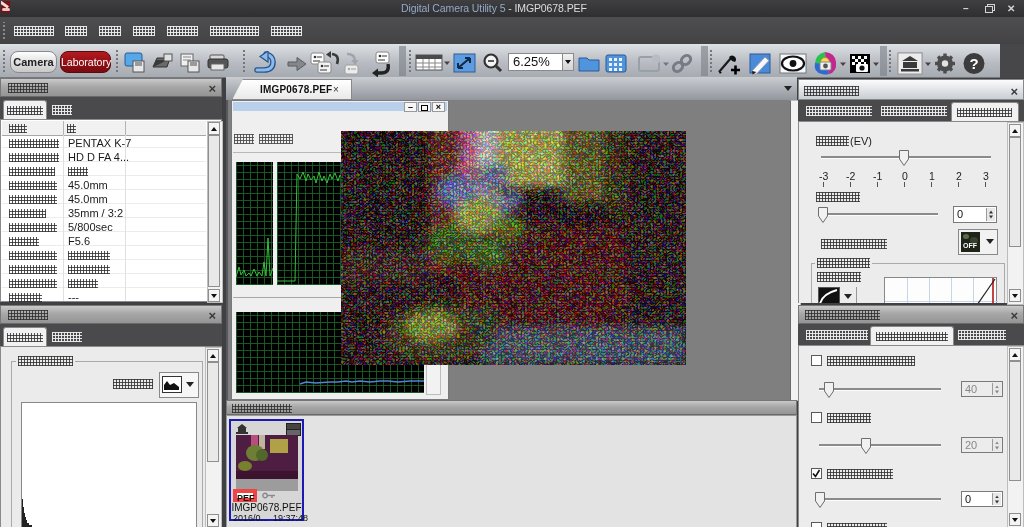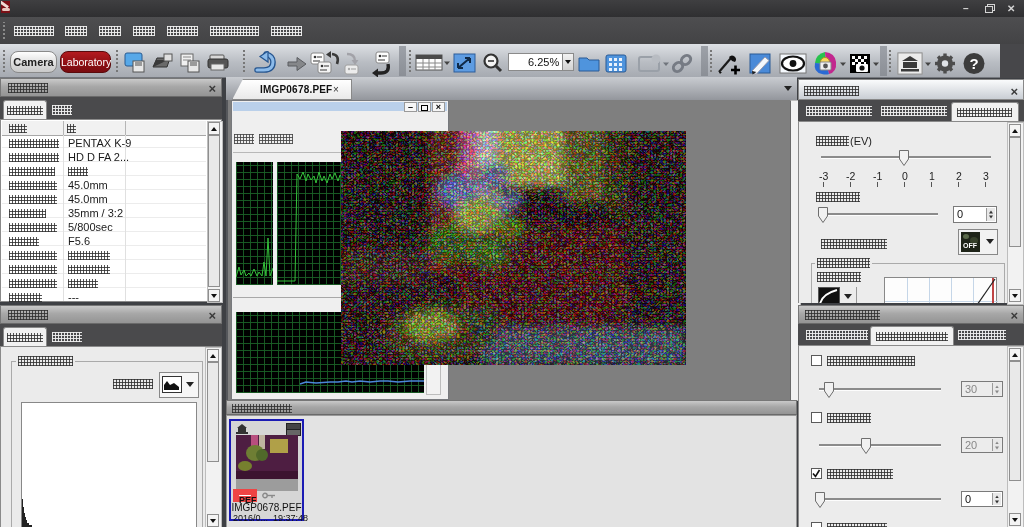--- a/index.html
+++ b/index.html
@@ -25,20 +25,21 @@
 .wbtn{position:absolute;width:13px;height:10px;background:#f6f6f6;border:1px solid #9a9a9a;box-sizing:border-box;color:#000;font-size:9px;font-weight:bold;text-align:center;line-height:8px}
 </style></head>
 <body>
 <div id="root">
 
 <div class="a" style="left:0;top:0;width:1024px;height:17px;background:linear-gradient(#3f3f41,#2f2f31)">
   <div class="a" style="left:1px;top:1px;width:9px;height:12px;background:#7a1016;overflow:hidden">
     <div class="a" style="left:-2px;top:2px;width:10px;height:3px;background:#f0dcd6;transform:rotate(35deg)"></div>
     <div class="a" style="left:1px;top:7px;width:8px;height:3px;background:#e8c8c0;border-radius:2px"></div>
   </div>
+  <div class="a" style="left:401px;top:2px;font-size:10.5px;letter-spacing:-0.1px;color:#93a9c6">Digital Camera Utility 5 <span style="color:#dcdcdc">- IMGP0678.PEF</span></div>
   <div class="a" style="left:963px;top:3px;width:56px;height:11px;color:#d4d4d4;font-size:10px;font-weight:bold">
     <span class="a" style="left:0;top:0">–</span>
     <span class="a" style="left:24px;top:1px;width:6px;height:5px;border:1px solid #d4d4d4"></span>
         <span class="a" style="left:22px;top:3px;width:6px;height:5px;border:1px solid #d4d4d4;background:#3a3a3c"></span>
     <span class="a" style="left:44px;top:0">✕</span>
   </div>
 </div>
 
 <div class="a" style="left:0;top:17px;width:1024px;height:27px;background:linear-gradient(#4e4e50,#434345)">
   <div class="a" style="left:3px;top:5px;width:2px;height:17px;background:repeating-linear-gradient(0deg,#8a8a8a 0 2px,transparent 2px 4px)"></div>
@@ -114,21 +115,21 @@
     <line x1="1" y1="12" x2="27" y2="12" stroke="#888"></line>
         <line x1="1" y1="16" x2="27" y2="16" stroke="#888"></line>
     <path d="M29 10.5 l6 0 -3 3.5 z" fill="#444"></path>
     <rect x="39" y="3" width="21" height="18" fill="#5e9ce2" stroke="#2d5c99"></rect>
     <path d="M43 17 l12 -10 m-12 10 l0 -5 m0 5 l5 0 m7 -10 l-5 0 m5 0 l0 5" stroke="#102a48" stroke-width="2" fill="none"></path>
     <circle cx="76" cy="10" r="6.5" fill="#f4f4f4" stroke="#333" stroke-width="2.2"></circle>
     <line x1="73" y1="10" x2="79" y2="10" stroke="#333" stroke-width="1.6"></line>
     <line x1="81" y1="15" x2="86" y2="20" stroke="#333" stroke-width="3"></line>
   </svg>
 
-  <div class="a" style="left:508px;top:9px;width:55px;height:18px;background:#fff;border:1px solid #8a8a8a;box-sizing:border-box;font-size:11px;color:#111;padding-left:19px;line-height:16px">6.25%</div>
+  <div class="a" style="left:508px;top:9px;width:55px;height:18px;background:#fff;border:1px solid #8a8a8a;box-sizing:border-box;font-size:13px;color:#111;padding-left:4px;line-height:16px">6.25%</div>
   <div class="a" style="left:562px;top:9px;width:12px;height:18px;background:linear-gradient(#f2f2f2,#d2d2d2);border:1px solid #8a8a8a;box-sizing:border-box">
         <span class="td"></span>
       </div>
   <svg class="a" style="left:578px;top:7px" width="122" height="26" viewBox="0 0 122 26">
     <path d="M1 7 l8 0 2 2 10 0 0 11 -20 0 z" fill="#4f94dd" stroke="#2a5a95"></path>
     <rect x="28" y="4" width="20" height="17" rx="2" fill="#4f94dd" stroke="#2a5a95"></rect>
     <g fill="#eaf2fc">
           <rect x="31" y="7" width="3" height="3"></rect>
           <rect x="36" y="7" width="3" height="3"></rect>
           <rect x="41" y="7" width="3" height="3"></rect>
@@ -229,23 +230,23 @@
             <b class="jd a" style="left:7px;top:3px;width:18px;height:9px"></b>
           </div>
       <div class="a" style="left:61px;top:0;width:62px;height:14px;border-right:1px solid #b5b5b5">
             <b class="jd a" style="left:4px;top:3px;width:9px;height:9px"></b>
           </div>
     </div>
     <div id="tbl" class="a" style="left:1px;top:15px;width:204px;height:166px;font-size:11px;color:#1a1a1a;background:repeating-linear-gradient(0deg,transparent 0 13px,#ececec 13px 14px)">
       <div class="a" style="left:61px;top:0;width:1px;height:166px;background:#e0e0e0"></div>
       <div class="a" style="left:123px;top:0;width:1px;height:166px;background:#e0e0e0"></div>
       <div class="a" style="left:7px;top:3px"><b class="jd" style="width:50px;height:9px"></b></div>
-          <div class="a" style="left:66px;top:2px">PENTAX K-9</div>
+          <div class="a" style="left:66px;top:2px">PENTAX K-7</div>
       <div class="a" style="left:7px;top:17px"><b class="jd" style="width:50px;height:9px"></b></div>
-          <div class="a" style="left:66px;top:16px">HD D FA 2...</div>
+          <div class="a" style="left:66px;top:16px">HD D FA 4...</div>
       <div class="a" style="left:7px;top:31px"><b class="jd" style="width:46px;height:9px"></b></div>
           <div class="a" style="left:66px;top:31px"><b class="jd" style="width:20px;height:9px"></b></div>
       <div class="a" style="left:7px;top:45px"><b class="jd" style="width:48px;height:9px"></b></div>
           <div class="a" style="left:66px;top:44px">45.0mm</div>
       <div class="a" style="left:7px;top:59px"><b class="jd" style="width:48px;height:9px"></b></div>
           <div class="a" style="left:66px;top:58px">45.0mm</div>
       <div class="a" style="left:7px;top:73px"><b class="jd" style="width:37px;height:9px"></b></div>
           <div class="a" style="left:66px;top:72px">35mm / 3:2</div>
       <div class="a" style="left:7px;top:87px"><b class="jd" style="width:48px;height:9px"></b></div>
           <div class="a" style="left:66px;top:86px">5/800sec</div>
@@ -415,21 +416,21 @@
         <div id="thumbphoto" class="a" style="left:5px;top:14px;width:62px;height:44px;background:#4e1e42;overflow:hidden">
           <div class="a" style="left:34px;top:4px;width:18px;height:14px;background:#b0a048"></div>
           <div class="a" style="left:15px;top:0;width:7px;height:18px;background:#b84e7e"></div>
           <div class="a" style="left:23px;top:0;width:6px;height:14px;background:#c0b4a0"></div>
           <div class="a" style="left:10px;top:10px;width:18px;height:16px;background:#6e7e34;border-radius:50%"></div>
           <div class="a" style="left:20px;top:14px;width:12px;height:12px;background:#50682a;border-radius:50%"></div>
           <div class="a" style="left:2px;top:26px;width:14px;height:10px;background:#76802e;border-radius:50%"></div>
           <div class="a" style="left:0;top:36px;width:62px;height:8px;background:#3c1430"></div>
         </div>
         <div class="a" style="left:5px;top:58px;width:62px;height:12px;background:#9c9c9c"></div>
-        <div class="a" style="left:2px;top:68px;width:24px;height:13px;background:#fff;border:6px solid #ef4444;box-sizing:border-box;font-size:9px;font-weight:bold;color:#111;text-align:center;line-height:11px">PEF</div>
+        <div class="a" style="left:2px;top:68px;width:24px;height:13px;background:#fff;border:4px solid #ef4444;box-sizing:border-box;font-size:9px;font-weight:bold;color:#111;text-align:center;line-height:11px">PEF</div>
         <svg class="a" style="left:31px;top:71px" width="14" height="7" viewBox="0 0 14 7">
               <circle cx="3" cy="3.5" r="2.2" fill="none" stroke="#8a8a8a" stroke-width="1.4"></circle>
               <line x1="5" y1="3.5" x2="13" y2="3.5" stroke="#8a8a8a" stroke-width="1.4"></line>
               <line x1="10" y1="3.5" x2="10" y2="6" stroke="#8a8a8a" stroke-width="1.4"></line>
             </svg>
         <div class="a" style="left:0;top:81px;width:71px;text-align:center;font-size:10px;color:#111;white-space:nowrap">IMGP0678.PEF</div>
         <div class="a" style="left:2px;top:92px;font-size:9px;color:#111;white-space:nowrap">2016/0...&nbsp;&nbsp;19:37:48</div>
       </div>
     </div>
   </div>
@@ -541,21 +542,21 @@
     <b class="jw a" style="left:160px;top:6px;width:48px;height:10px"></b>
   </div>
   <div class="a" style="left:0;top:40px;width:226px;height:182px;background:#ececec;border:1px solid #8a8a8a;border-bottom:none;box-sizing:border-box;overflow:hidden">
     <div class="cb" style="left:12px;top:9px"></div>
     <b class="jd a" style="left:28px;top:10px;width:88px;height:10px"></b>
     <div class="sltrack" style="left:20px;top:42px;width:122px"></div>
     <svg class="a" style="left:24px;top:35px" width="12" height="18">
           <path d="M1.5 1.5 h9 v8.5 l-4.5 6.5 -4.5 -6.5 z" fill="#f1f1f1" stroke="#6e6e6e"></path>
         </svg>
     <div class="spin" style="left:162px;top:35px;width:42px;height:16px;background:#ececec;color:#888">
-          <span class="num">30</span>
+          <span class="num">40</span>
       <div class="spinb" style="top:1px">
             <span class="tu" style="border-bottom-color:#888;border-width:2.5px;border-bottom-width:3.5px"></span>
           </div>
       <div class="spinb" style="bottom:1px">
             <span class="td" style="border-top-color:#888;border-width:2.5px;border-top-width:3.5px"></span>
           </div>
     </div>
     <div class="cb" style="left:12px;top:66px"></div>
     <b class="jd a" style="left:28px;top:67px;width:44px;height:10px"></b>
     <div class="sltrack" style="left:20px;top:98px;width:122px"></div>

